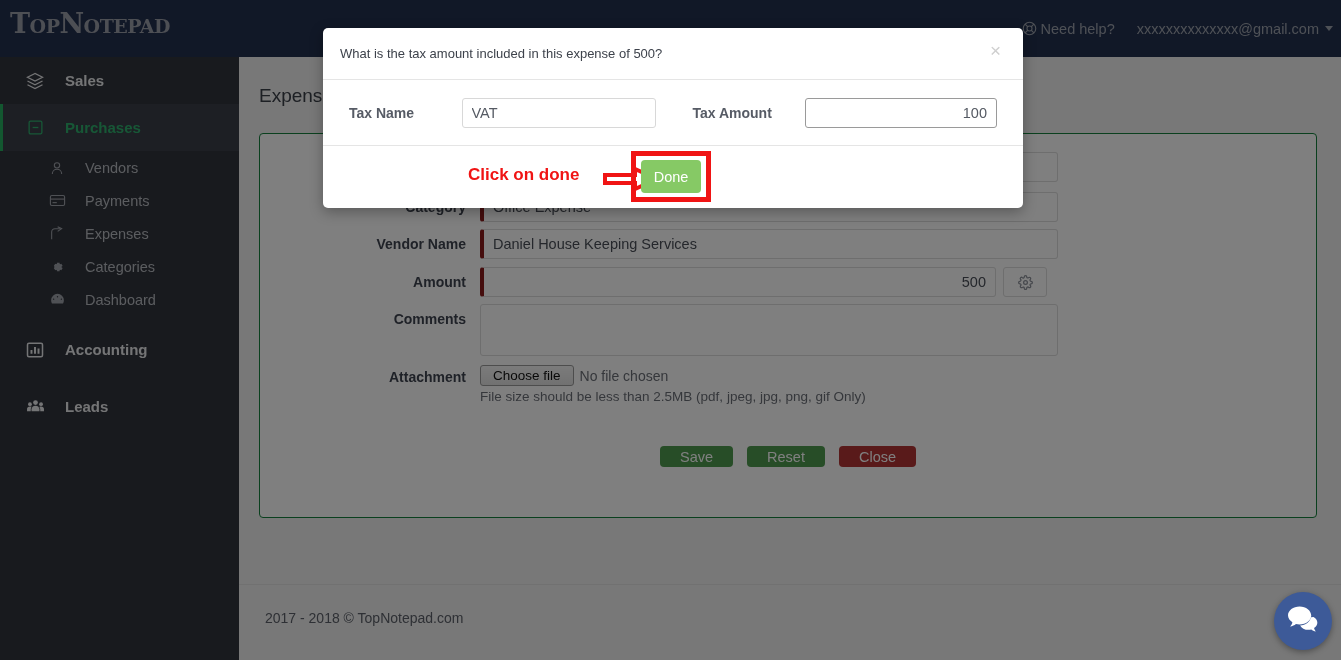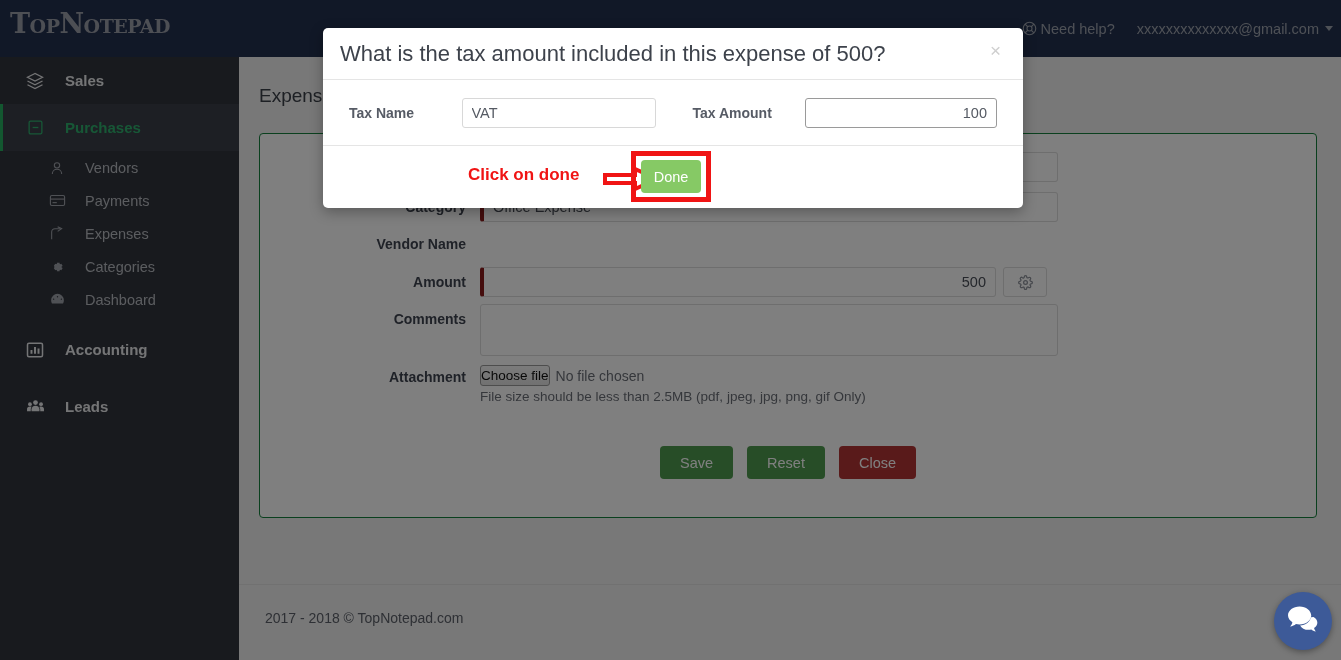--- a/index.html
+++ b/index.html
@@ -171,36 +171,36 @@
     background: #fff;
     display: flex; align-items: center; justify-content: center;
     cursor: pointer;
     color: #8d919a;
   }
   .file-wrap { display: flex; flex-direction: column; gap: 3px; padding-top: 3px; }
   .file-line { display: flex; align-items: center; gap: 6px; }
   .choose-file {
     font-family: "Liberation Sans", sans-serif;
     font-size: 13.5px;
-    padding: 2px 0;
+    padding: 2px 12px;
     border: 1px solid #9a9a9a;
     border-radius: 3px;
     background: linear-gradient(#f7f7f7, #e3e3e3);
     color: #111;
     cursor: pointer;
   }
   .no-file { font-size: 14px; color: #6b6f77; }
   .file-hint { font-size: 13.5px; color: #6b6f77; }
   .btn-row {
     position: absolute; top: 312px; left: 0; width: 100%;
     display: flex; justify-content: center; gap: 14px;
   }
   .btn {
     border: none; border-radius: 4px;
-    padding: 0 20px; height: 33px;
+    padding: 0 20px; height: 21px;
     font-size: 14.5px;
     font-family: "Liberation Sans", sans-serif;
     color: #fff;
     cursor: pointer;
   }
   .btn-green { background: #4e9a4e; }
   .btn-red   { background: #b33434; }
   .footer {
     position: absolute; left: 0; top: 527px;
     width: 1102px; height: 76px;
@@ -230,21 +230,21 @@
     box-shadow: 0 4px 14px rgba(0,0,0,0.3);
   }
   .modal-header {
     position: relative;
     height: 52px;
     border-bottom: 1px solid #e5e5e5;
     display: flex; align-items: center;
     padding: 0 17px;
   }
   .modal-title {
-    font-size: 22px;
+    font-size: 13px;
     color: #3d424b;
     font-weight: normal;
   }
   .modal-close {
     position: absolute; right: 16px; top: 12px;
     font-size: 19px;
     color: #cfcfcf;
     cursor: pointer;
     line-height: 1;
     background: none; border: none;
@@ -341,20 +341,21 @@
         <input class="f-input" type="text" value="" readonly="" style="">
       </div>
 
       <div class="form-row" style="top:58px;">
         <div class="f-label">Category</div>
         <input class="f-input" type="text" value="Office Expense" style="">
       </div>
 
       <div class="form-row" style="top:95px;">
         <div class="f-label">Vendor Name</div>
+        <input class="f-input" type="text" value="Daniel House Keeping Services" style="">
       </div>
 
       <div class="form-row" style="top:133px;">
         <div class="f-label">Amount</div>
         <input class="f-input num" type="text" value="500" style="">
         <div class="gear-btn">
           <svg width="15" height="15" viewBox="0 0 24 24" fill="none" stroke="currentColor" stroke-width="2">
             <circle cx="12" cy="12" r="3"></circle>
             <path d="M19.4 15a1.65 1.65 0 0 0 .33 1.82l.06.06a2 2 0 1 1-2.83 2.83l-.06-.06A1.65 1.65 0 0 0 15 19.4a1.65 1.65 0 0 0-1 1.51V21a2 2 0 0 1-4 0v-.09A1.65 1.65 0 0 0 9 19.4a1.65 1.65 0 0 0-1.82.33l-.06.06a2 2 0 1 1-2.83-2.83l.06-.06A1.65 1.65 0 0 0 4.6 15a1.65 1.65 0 0 0-1.51-1H3a2 2 0 0 1 0-4h.09A1.65 1.65 0 0 0 4.6 9a1.65 1.65 0 0 0-.33-1.82l-.06-.06a2 2 0 1 1 2.83-2.83l.06.06A1.65 1.65 0 0 0 9 4.6a1.65 1.65 0 0 0 1-1.51V3a2 2 0 0 1 4 0v.09a1.65 1.65 0 0 0 1 1.51 1.65 1.65 0 0 0 1.82-.33l.06-.06a2 2 0 1 1 2.83 2.83l-.06.06A1.65 1.65 0 0 0 19.4 9c.14.63.72 1.08 1.51 1H21a2 2 0 0 1 0 4h-.09a1.65 1.65 0 0 0-1.51 1z"></path>
           </svg>

